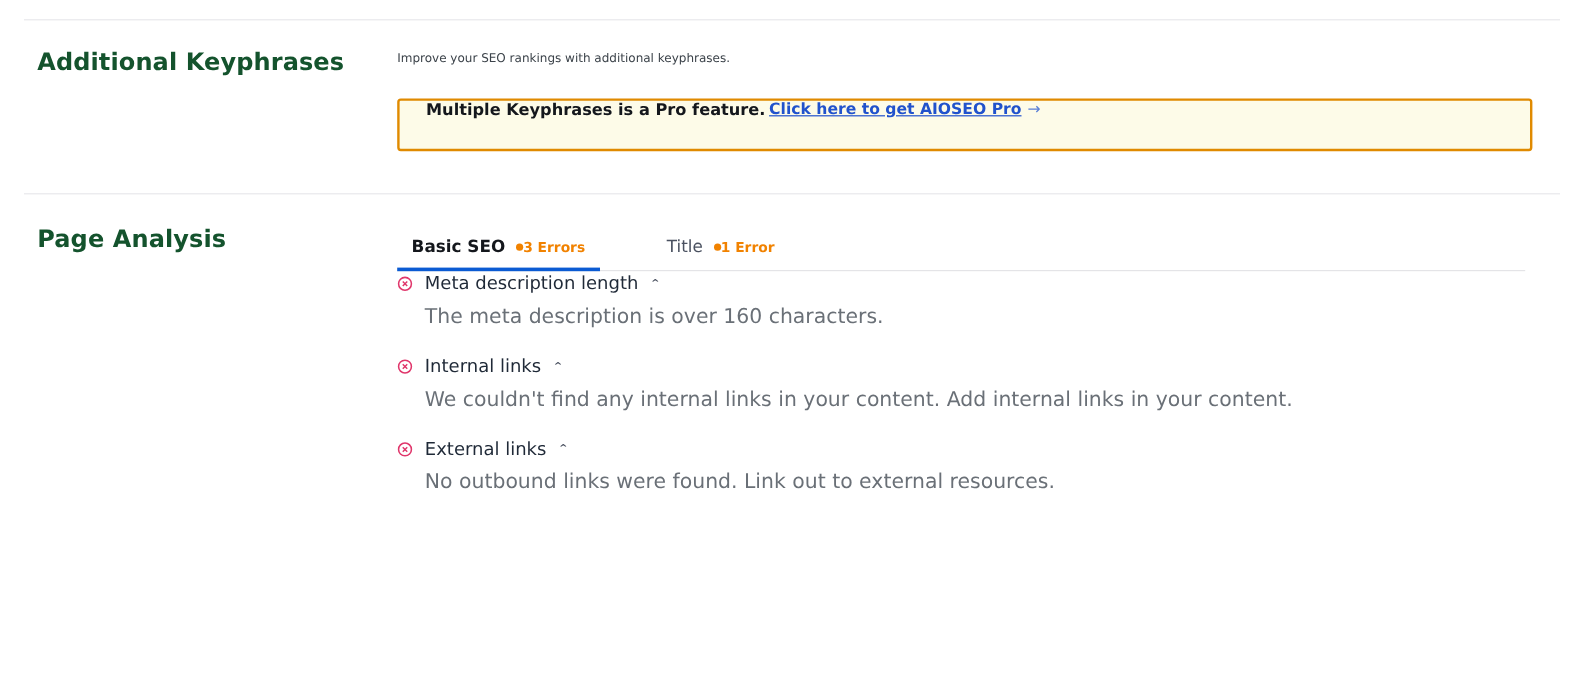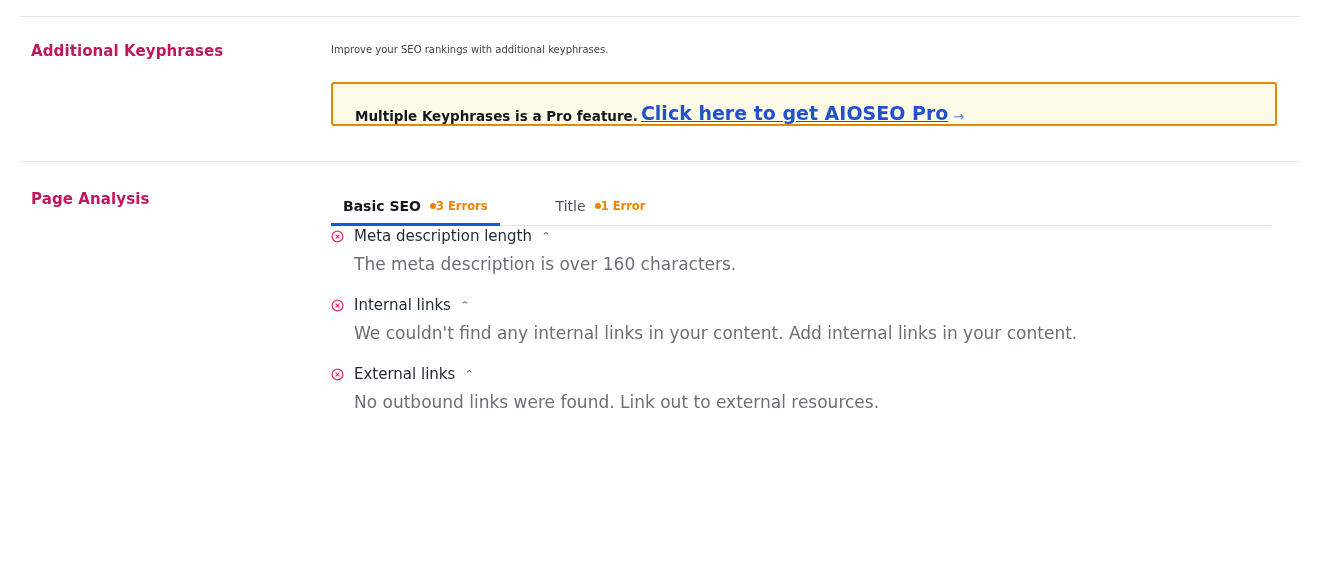--- a/index.html
+++ b/index.html
@@ -40,23 +40,23 @@
   .row-keyphrases { top: 40px; }
   .row-analysis   { top: 188px; }
 
   .col-label {
     width: 331px;
     padding-left: 31px;
     box-sizing: border-box;
     flex: 0 0 331px;
   }
   .section-title {
-    font-size: 15px;
-    font-weight: bold;
-    color: #be185d;
+    font-size: 20px;
+    font-weight: bold;
+    color: #14532d;
     line-height: 22px;
     letter-spacing: .1px;
   }
   .col-content {
     flex: 1 1 auto;
     padding-right: 26px;
   }
 
   
   .intro-text {
@@ -68,31 +68,31 @@
 
   
   .pro-notice {
     box-sizing: border-box;
     width: 946px;
     height: 44px;
     background: #fdfbe8;
     border: 2px solid #e08a00;
     border-radius: 3px;
     display: flex;
-    align-items: flex-end;
+    align-items: flex-start;
     padding-left: 22px;
   }
   .pro-notice-text {
     font-size: 13.5px;
     font-weight: bold;
     color: #14171c;
     white-space: nowrap;
   }
   .pro-link {
-    font-size: 19px;
+    font-size: 13px;
     font-weight: bold;
     color: #2152cc;
     text-decoration: underline;
     margin-left: 3px;
     cursor: pointer;
   }
   .pro-arrow {
     color: #5a7fd6;
     font-weight: normal;
     margin-left: 5px;

